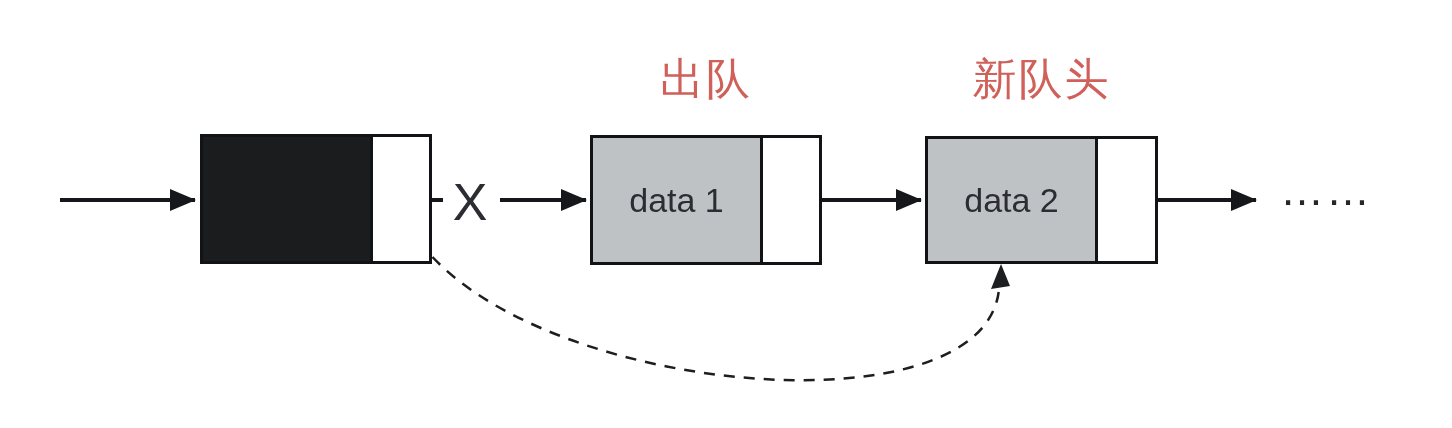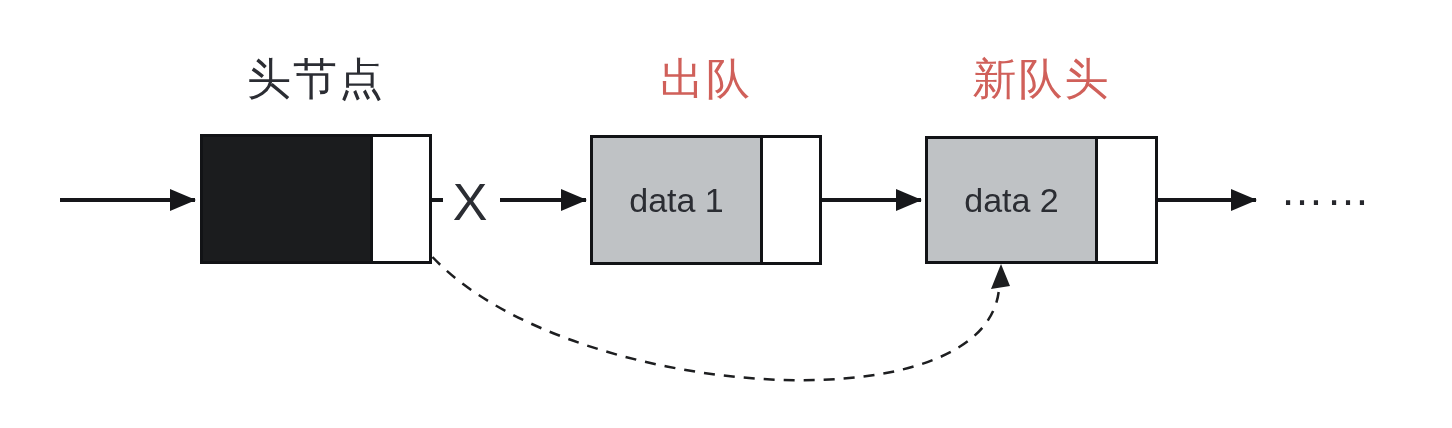--- a/index.html
+++ b/index.html
@@ -70,21 +70,20 @@
     <line x1="500" y1="200" x2="586" y2="200" stroke="#16171a" stroke-width="4" marker-end="url(#ah)"></line>
 
     <line x1="786" y1="200" x2="921" y2="200" stroke="#16171a" stroke-width="4" marker-end="url(#ah)"></line>
 
     <line x1="1118" y1="200" x2="1256" y2="200" stroke="#16171a" stroke-width="4" marker-end="url(#ah)"></line>
 
     <path d="M 400 207 C 470 390, 985 445, 999 289" fill="none" stroke="#1d1e20" stroke-width="2.5" stroke-dasharray="11 9"></path>
     <polygon points="1001,264 991,289 1010,286" fill="#1d1e20"></polygon>
   </svg>
 
-  <div class="zh-label lbl-head">头节点</div>
   <div class="zh-label red lbl-newhead">新队头</div>
   <div class="zh-label red lbl-dequeue">出队</div>
 
 
   <div class="node node-head">
     <div class="cell-data black"></div>
     <div class="cell-ptr"></div>
   </div>
 
   <span class="xmark">X</span>

